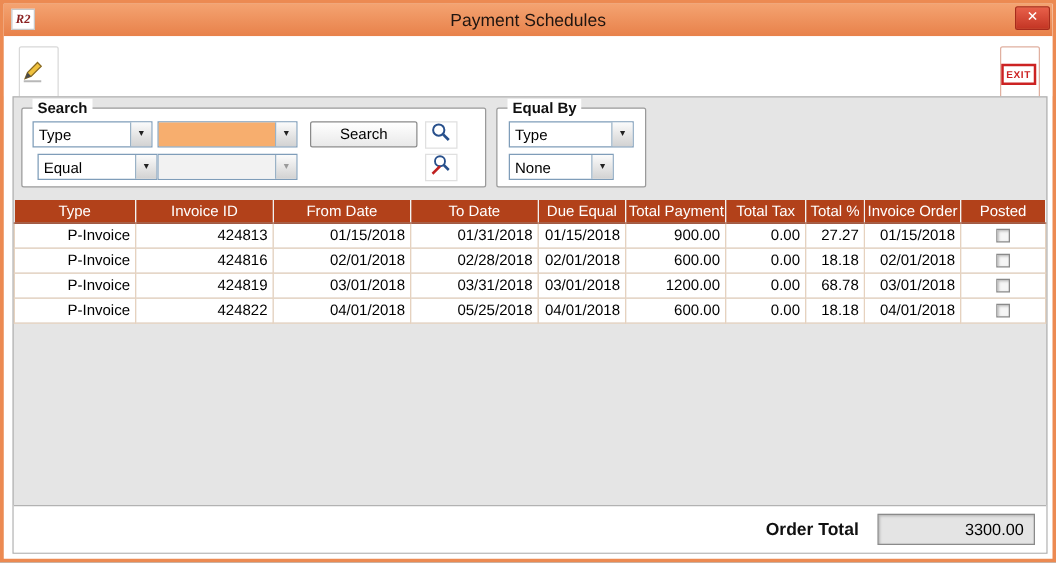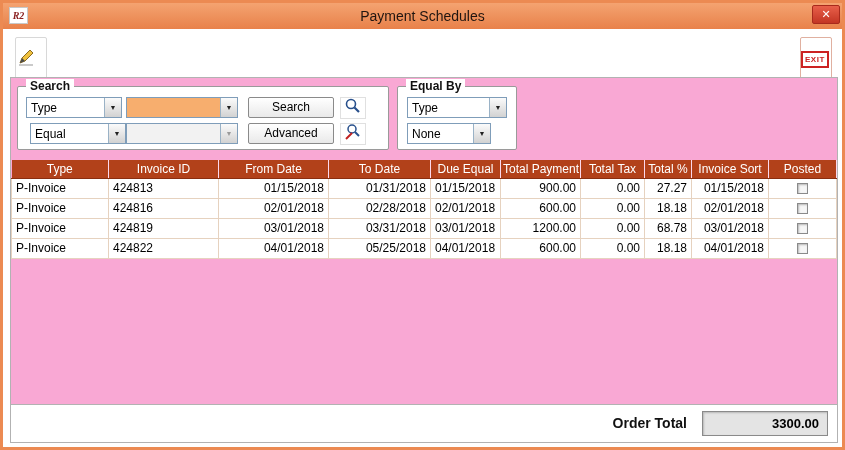--- a/index.html
+++ b/index.html
@@ -25,21 +25,21 @@
   .tool-btn { position:absolute; width:32px; height:44px; background:#fff;
               border:1px solid #d8d8d8; border-radius:2px;
               display:flex; align-items:center; justify-content:flex-start; }
   .edit-btn { left:12px; top:8px; }
   .exit-btn { right:10px; top:8px; border-color:#e0b0a0; }
   .exit-inner { border:2px solid #CC2222; color:#CC2222; font-size:8px;
                 font-weight:bold; padding:2px 2px; letter-spacing:0.5px; background:#fff; }
 
   
   .main-panel { position:absolute; left:7px; top:74px; width:828px; height:366px;
-                border:1px solid #b2b2b2; background:#f9a8d4; }
+                border:1px solid #b2b2b2; background:#e5e5e5; }
 
   
   .groupbox { position:absolute; top:8px; height:64px; border:1px solid #9a9a9a;
               border-radius:2px; background:#fff; }
   .groupbox .legend { position:absolute; top:-8px; left:8px; background:#fff;
                       padding:0 4px; font-size:12px; font-weight:bold; color:#111; }
   .search-group { left:6px; width:372px; }
   .sort-group { left:386px; width:120px; }
 
   .combo { position:absolute; height:21px; border:1px solid #7f9db9; background:#fff;
@@ -63,34 +63,34 @@
 
   
   .grid { position:absolute; left:0; top:82px; width:100%;
           border-collapse:collapse; table-layout:fixed; }
   .grid th { background:#B2411A; color:#fff; font-weight:normal; font-size:12px;
              height:18px; padding:0 2px; border-right:1px solid rgba(255,255,255,.55);
              border-bottom:1px solid #8a2e10; overflow:hidden; white-space:nowrap; }
   .grid td { font-size:12px; height:20px; padding:1px 4px;
              border:1px solid #e6d2bf; color:#000; background:#fff;
              overflow:hidden; white-space:nowrap; }
-  .al { text-align:left; } .ar { text-align:right; } .ac { text-align:center; }
+  .al { text-align:right; } .ar { text-align:right; } .ac { text-align:center; }
   .cbx { display:inline-block; width:11px; height:11px; background:#f6f6f6;
          border:1px solid #8a8a8a; box-shadow:inset 1px 1px 2px rgba(0,0,0,.25);
          vertical-align:middle; }
 
   
   .footer { position:absolute; left:0; right:0; bottom:0; height:38px;
             border-top:1px solid #b2b2b2; background:#fff;margin-top:28px; }
   .order-total-label { position:absolute; right:150px; top:10px; font-size:14px;
                        font-weight:bold; color:#111; }
   .order-total-box { position:absolute; right:9px; top:6px; width:126px; height:25px;
                      background:#E4E4E4; border:1px solid #8a8a8a;
                      box-shadow:inset 1px 1px 2px rgba(0,0,0,.2);
-                     font-size:13px; font-weight:bold; text-align:right;
+                     font-size:13px; font-weight:normal; text-align:right;
                      line-height:23px; padding-right:8px; color:#000; }
 </style>
 </head>
 <body>
 
 <div class="window">
 
   <div class="titlebar">
     <div class="app-icon">R2</div>
     <div class="title">Payment Schedules</div>
@@ -138,21 +138,20 @@
       </div>
 
       <div class="combo" style="left:12px; top:36px; width:96px;">
         <span class="val">Equal</span>
         <span class="arrow">▼</span>
       </div>
       <div class="combo disabled" style="left:108px; top:36px; width:112px;">
         <span class="val"></span>
         <span class="arrow">▼</span>
       </div>
-      <div class="btn" style="left:230px; top:36px; width:86px;">Advanced</div>
       <div class="icon-btn" style="left:322px; top:36px;">
         <span>
           <svg width="18" height="18" viewBox="0 0 18 18">
             <circle cx="8" cy="6" r="4" fill="none" stroke="#28508c" stroke-width="1.5"></circle>
             <line x1="11" y1="9" x2="15" y2="13" stroke="#28508c" stroke-width="2"></line>
             <line x1="2" y1="16" x2="8" y2="10" stroke="#c02020" stroke-width="2"></line>
           </svg>
         </span>
       </div>
     </div>
@@ -185,21 +184,21 @@
       <thead>
         <tr>
           <th>Type</th>
           <th>Invoice ID</th>
           <th>From Date</th>
           <th>To Date</th>
           <th>Due Equal</th>
           <th>Total Payment</th>
           <th>Total Tax</th>
           <th>Total %</th>
-          <th>Invoice Sort</th>
+          <th>Invoice Order</th>
           <th>Posted</th>
         </tr>
       </thead>
       <tbody>
         <tr>
           <td class="al">P-Invoice</td>
           <td class="al">424813</td>
           <td class="ar">01/15/2018</td>
           <td class="ar">01/31/2018</td>
           <td class="al">01/15/2018</td>

